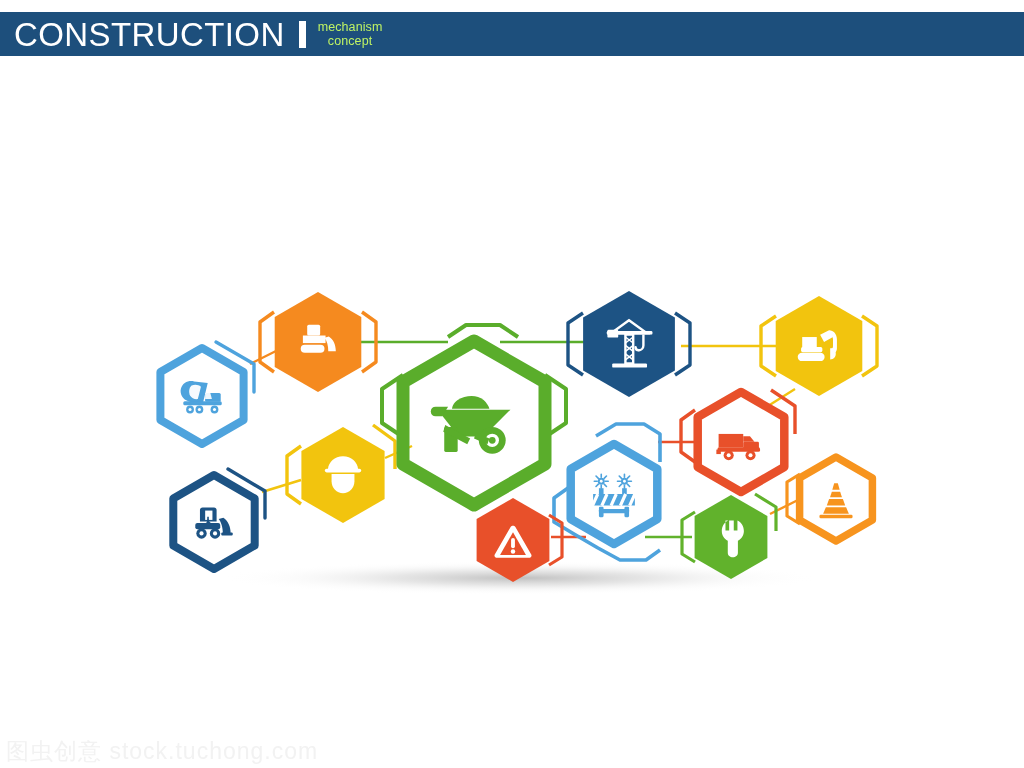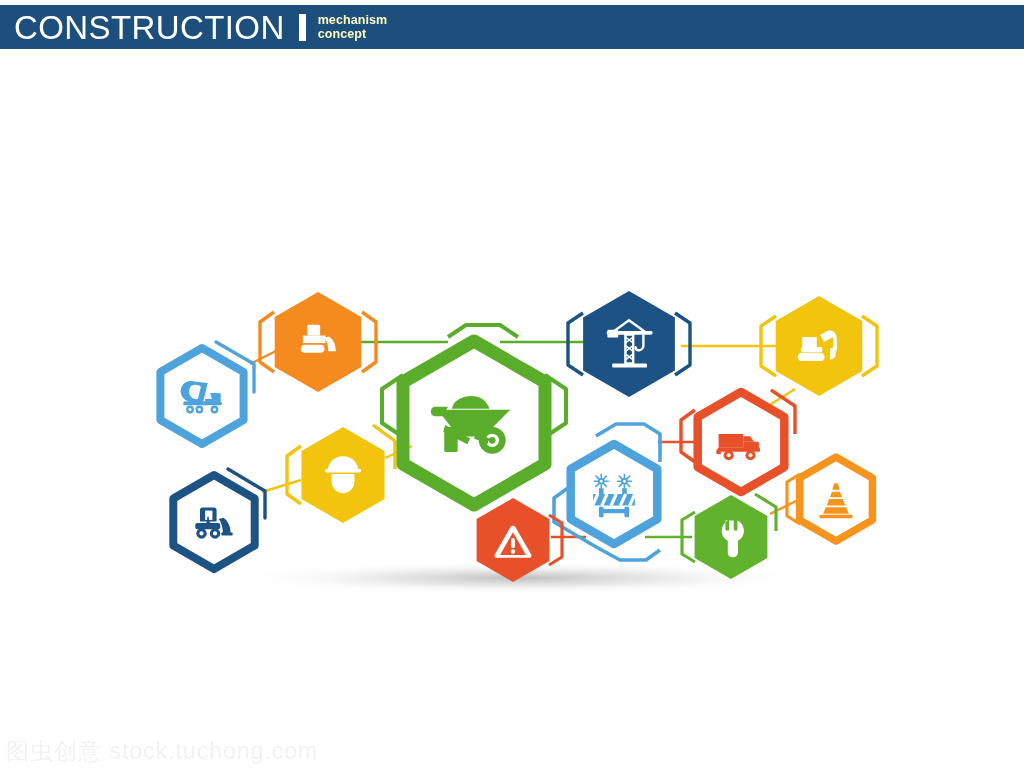--- a/index.html
+++ b/index.html
@@ -14,21 +14,21 @@
     position: relative;
     overflow: hidden;
     font-family: "Liberation Sans", sans-serif;
     background: #ffffff;
   }
 
   
   #header-banner {
     position: absolute;
     left: 0;
-    top: 5px;
+    top: 12px;
     width: 1024px;
     height: 44px;
     background: #1d4f7c;
     display: flex;
     align-items: center;
     box-sizing: border-box;
     padding-left: 14px;
     overflow: hidden;
   }
   #header-title {
@@ -42,27 +42,28 @@
   }
   #header-divider {
     display: inline-block;
     width: 7px;
     height: 27px;
     background: #ffffff;
     margin: 0 12px 0 14px;
     flex: 0 0 auto;
   }
   #header-subtitle {
-    color: #fef9c3;
+    color: #bef264;
     font-size: 12.5px;
-    font-weight: bold;
+    font-weight: normal;
     line-height: 1.12;
     white-space: pre-line;
     letter-spacing: 0.1px;
     font-family: "Liberation Sans", sans-serif;
+    text-align: center;
   }
 
   
   #stage {
     position: absolute;
     left: 0;
     top: 44px;
     width: 1024px;
     height: 724px;
   }

